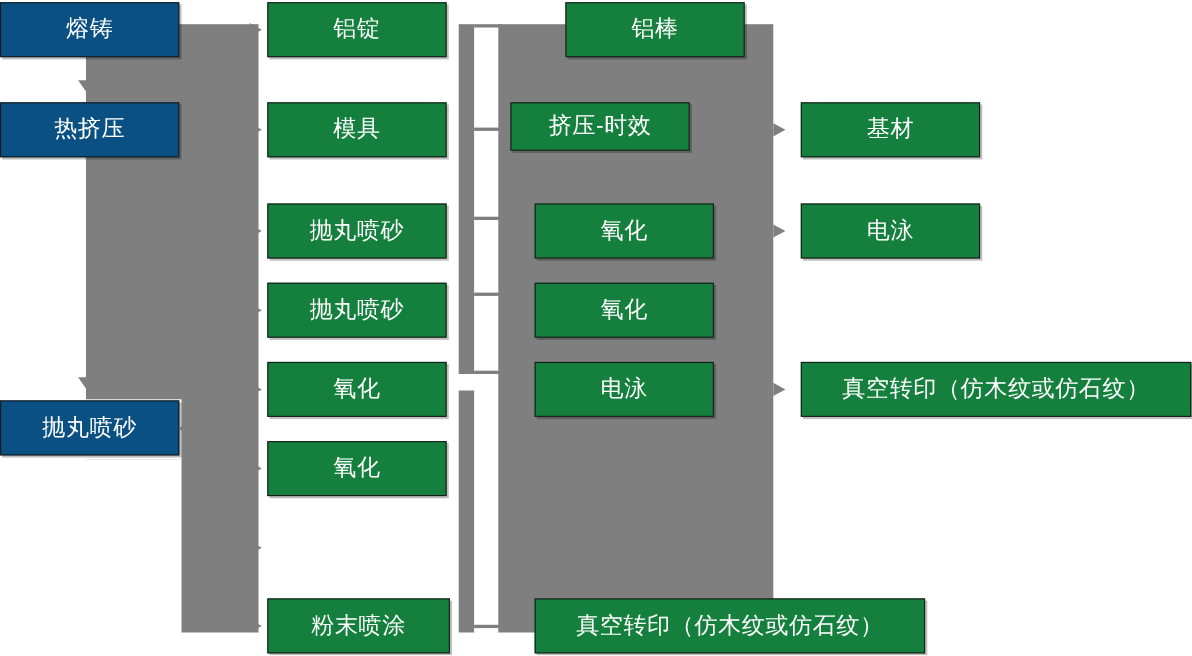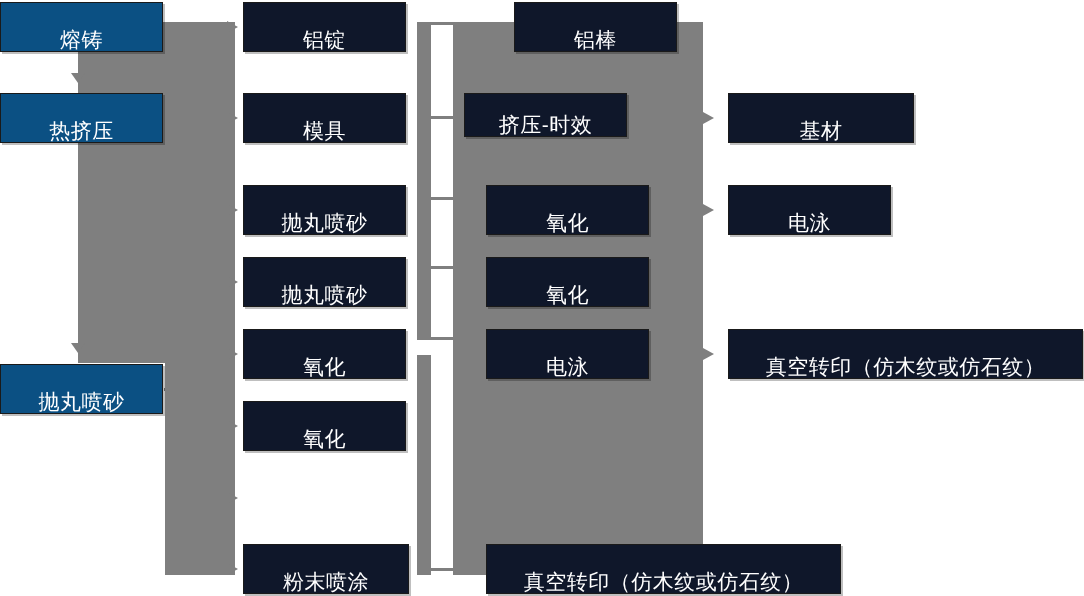--- a/index.html
+++ b/index.html
@@ -14,32 +14,32 @@
     background: #ffffff;
     overflow: hidden;
     font-family: "Liberation Sans", "DejaVu Sans", sans-serif;
   }
 
   
   .node {
     position: absolute;
     box-sizing: border-box;
     display: flex;
-    align-items: flex-end;
+    align-items: center;
     justify-content: center;
     color: #ffffff;
     font-size: 21px;
     line-height: 1.1;
     letter-spacing: 0.5px;
     white-space: nowrap;
     border: 1px solid #1a1a1a;
     box-shadow: 2px 2px 0 rgba(0,0,0,0.25);
   }
   .node.dark  { background: #0b5083; }
-  .node.light { background: #0f172a; }
+  .node.light { background: #15803d; }
 
   
   .gray {
     position: absolute;
     background: #7f7f7f;
   }
   .arrow {
     position: absolute;
     width: 0;
     height: 0;
@@ -153,21 +153,21 @@
   <div class="node light" style="left:486px; top:257px; width:163px; height:50px;">
     <span>氧化</span>
   </div>
   <div class="node light" style="left:486px; top:329px; width:163px; height:50px;">
     <span>电泳</span>
   </div>
   <div class="node light" style="left:486px; top:544px; width:355px; height:50px;">
     <span>真空转印（仿木纹或仿石纹）</span>
   </div>
 
-  <div class="node light" style="left:728px; top:93px; width:186px; height:50px;">
+  <div class="node light" style="left:728px; top:93px; width:163px; height:50px;">
     <span>基材</span>
   </div>
   <div class="node light" style="left:728px; top:185px; width:163px; height:50px;">
     <span>电泳</span>
   </div>
   <div class="node light" style="left:728px; top:329px; width:355px; height:50px;">
     <span>真空转印（仿木纹或仿石纹）</span>
   </div>
 
 </div>

